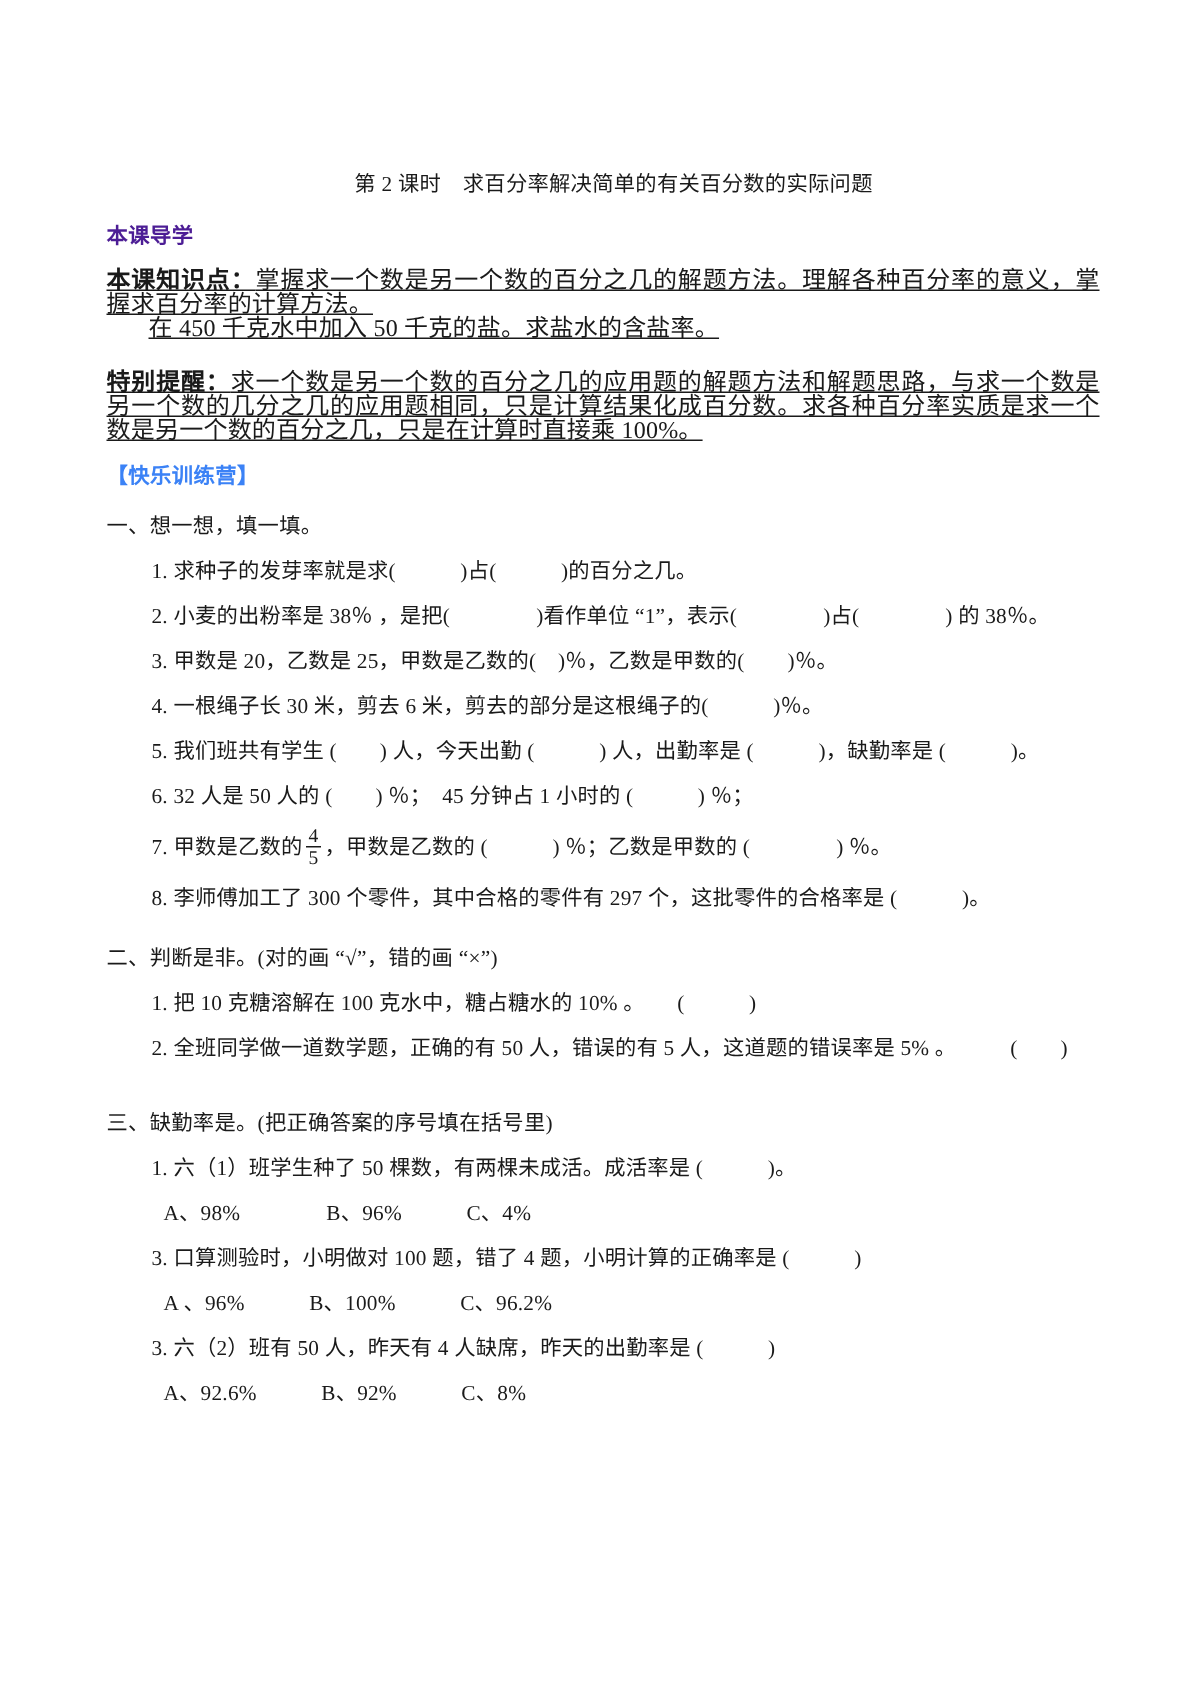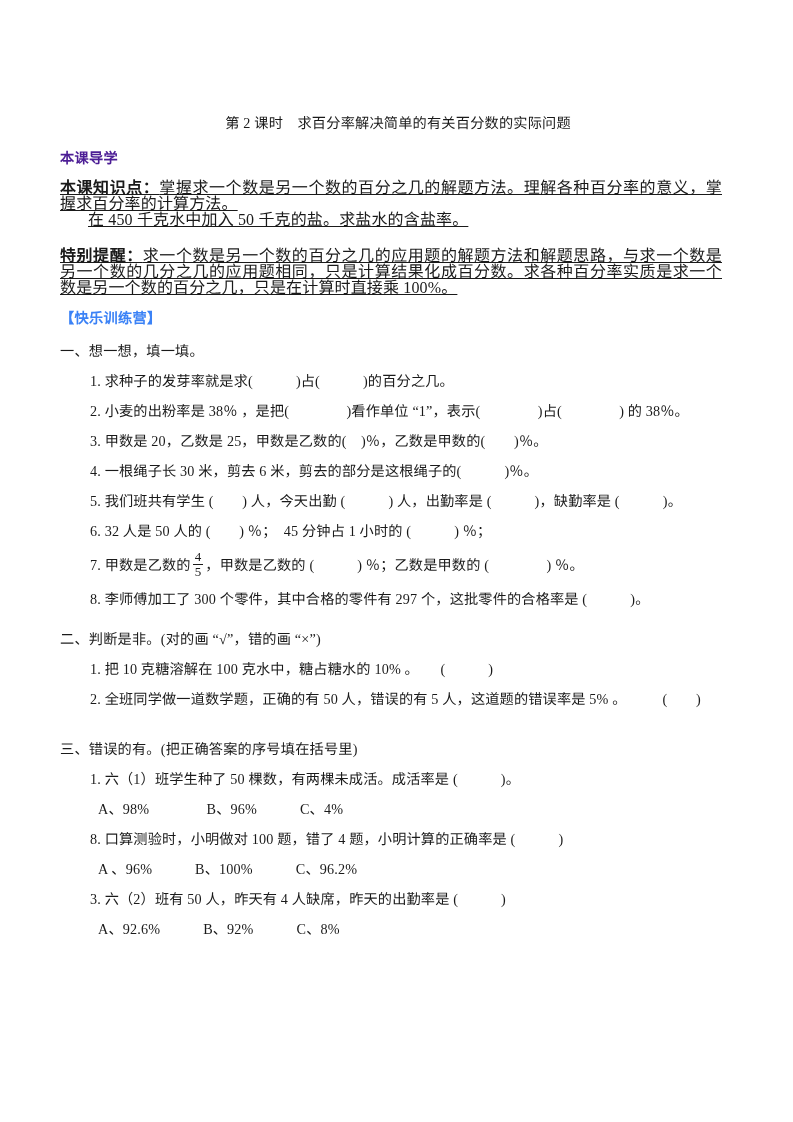--- a/index.html
+++ b/index.html
@@ -18,21 +18,21 @@
   }
   .page {
     position: relative;
     width: 793px;
     height: 1122px;
     box-sizing: border-box;
     padding: 0;
   }
   .content {
     position: absolute;
-    left: 60px;
+    left: 71px;
     top: 112px;
     width: 662px;
   }
 
   
   .doc-title {
     text-align: center;
     font-size: 14.2px;
     line-height: 22px;
     letter-spacing: 0.2px;
@@ -164,25 +164,25 @@
 
     <div class="gap-sm"></div>
 
     <div class="sec-heading">二、判断是非。(对的画 “√”，错的画 “×”)</div>
 
     <div class="q-item">1. 把 10 克糖溶解在 100 克水中，糖占糖水的 10% 。　　(　　　)</div>
     <div class="q-item">2. 全班同学做一道数学题，正确的有 50 人，错误的有 5 人，这道题的错误率是 5% 。　　　(　　)</div>
 
     <div class="gap-md"></div>
 
-    <div class="sec-heading">三、错误的有。(把正确答案的序号填在括号里)</div>
+    <div class="sec-heading">三、缺勤率是。(把正确答案的序号填在括号里)</div>
 
     <div class="q-item">1. 六（1）班学生种了 50 棵数，有两棵未成活。成活率是 (　　　)。</div>
     <div class="opt-row">A、98%　　　　B、96%　　　C、4%</div>
 
-    <div class="q-item">8. 口算测验时，小明做对 100 题，错了 4 题，小明计算的正确率是 (　　　)</div>
+    <div class="q-item">3. 口算测验时，小明做对 100 题，错了 4 题，小明计算的正确率是 (　　　)</div>
     <div class="opt-row">A 、96%　　　B、100%　　　C、96.2%</div>
 
     <div class="q-item">3. 六（2）班有 50 人，昨天有 4 人缺席，昨天的出勤率是 (　　　)</div>
     <div class="opt-row">A、92.6%　　　B、92%　　　C、8%</div>
 
   </div>
 </div>
 
 </body></html>

